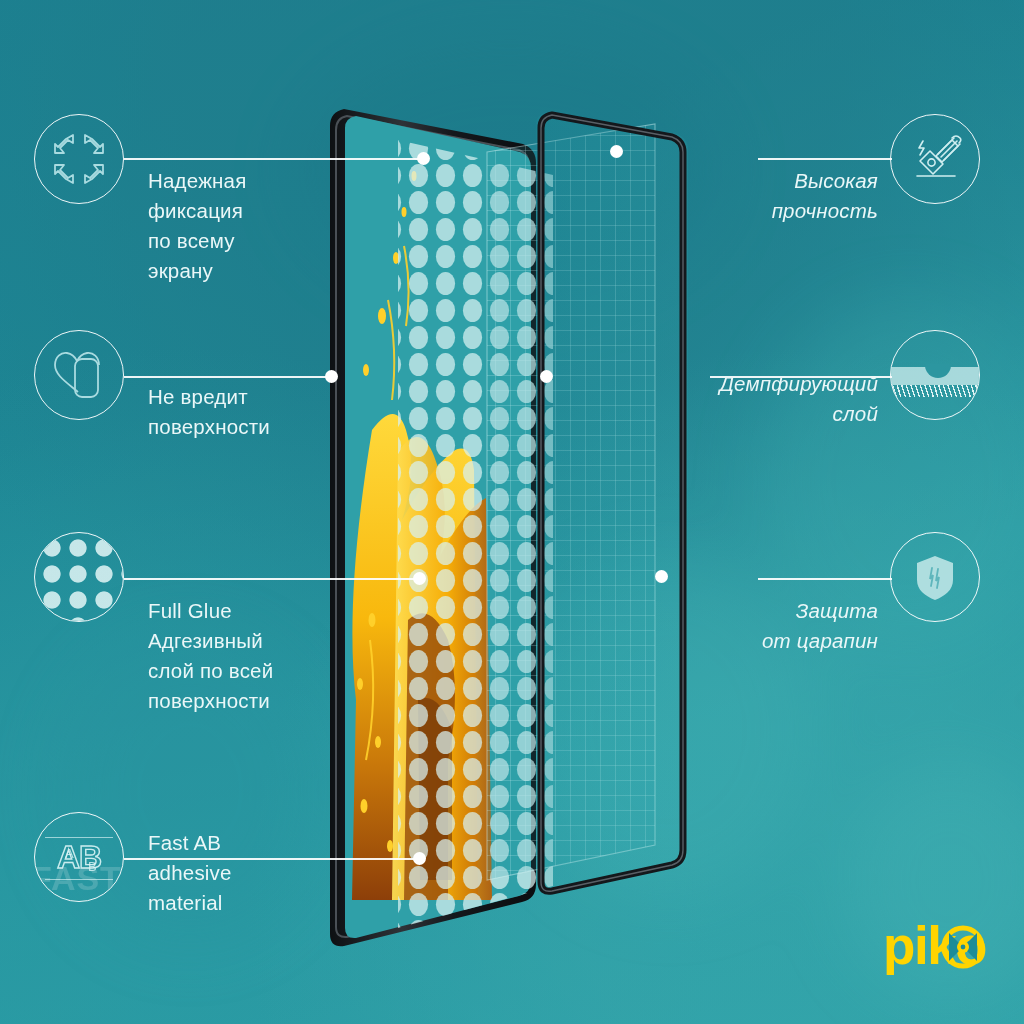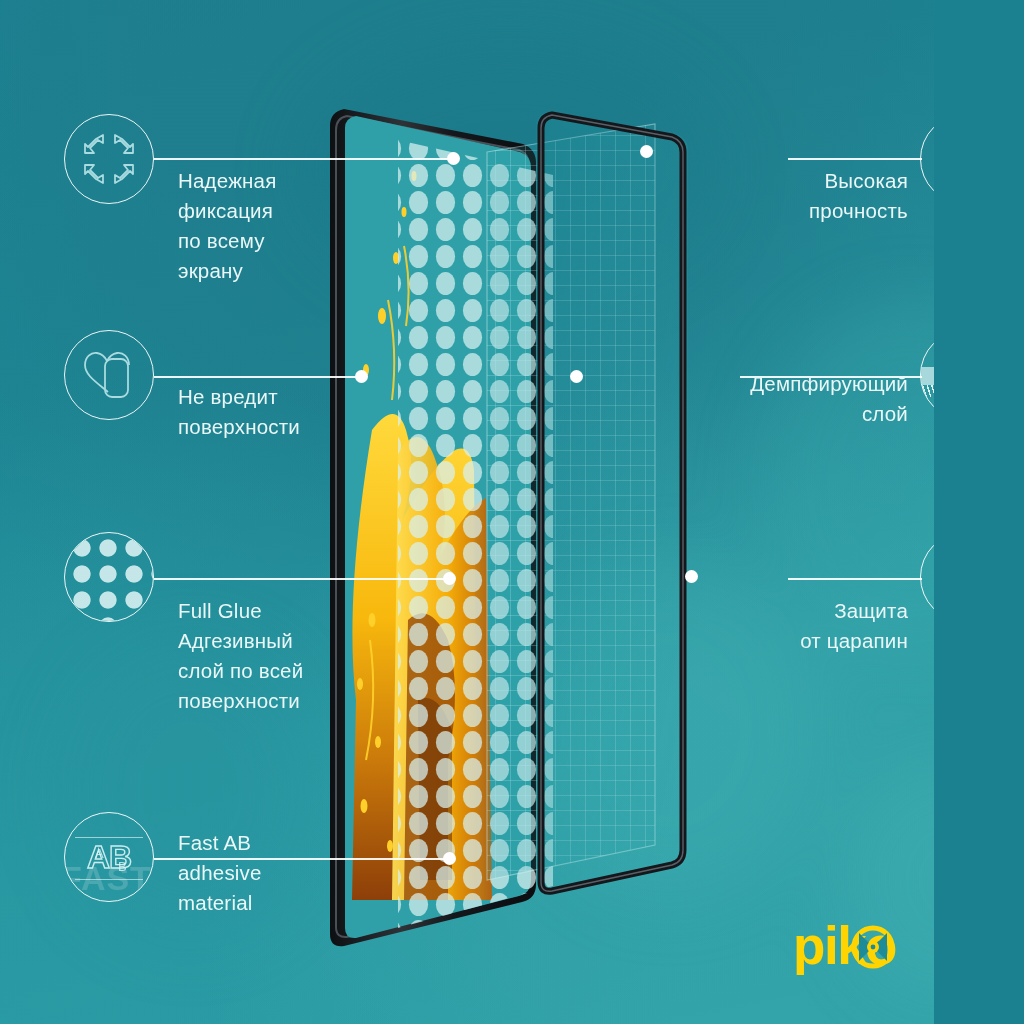--- a/index.html
+++ b/index.html
@@ -1,21 +1,21 @@
 <!DOCTYPE html>
 <html><head>
 <meta charset="utf-8">
 <style>
   html,body{margin:0;padding:0;}
   body{
     width:1024px;height:1024px;overflow:hidden;
     font-family:"Liberation Sans", sans-serif;
     background:#1b8090;
   }
-  #stage{position:relative;width:904px;height:1024px;overflow:hidden;padding-left:30px;}
+  #stage{position:relative;width:1024px;height:1024px;overflow:hidden;}
 
   
   .bg{position:absolute;inset:0;
     background:
       radial-gradient(circle at 78% 88%, rgba(58,165,170,.55) 0 18%, rgba(58,165,170,0) 46%),
       radial-gradient(circle at 18% 86%, rgba(46,150,160,.45) 0 16%, rgba(46,150,160,0) 44%),
       radial-gradient(circle at 50% 8%,  rgba(32,124,139,.65) 0 30%, rgba(32,124,139,0) 62%),
       radial-gradient(circle at 96% 50%, rgba(60,170,175,.35) 0 18%, rgba(60,170,175,0) 48%),
       linear-gradient(168deg,#1b8191 0%,#1d8694 36%,#239aa3 72%,#2aa3aa 100%);
   }
@@ -24,21 +24,21 @@
 
   
   .feature{position:absolute;}
   .circ{position:absolute;width:90px;height:90px;border-radius:50%;
         border:1.6px solid rgba(255,255,255,.92);box-sizing:border-box;
         display:flex;align-items:center;justify-content:center;overflow:hidden;}
   .lead{position:absolute;height:1.6px;background:rgba(255,255,255,.92);}
   .dot{position:absolute;width:13px;height:13px;border-radius:50%;background:#fff;}
   .lbl{position:absolute;color:#eaf7f8;font-size:20.5px;line-height:30px;
        font-weight:300;letter-spacing:.2px;white-space:pre-line;}
-  .lbl.right{text-align:right;}
+  .lbl.right{text-align:right;font-style:italic;}
 
   
   .dotpat{position:absolute;inset:0;
      background-image:radial-gradient(circle,rgba(226,246,246,.85) 8.2px, rgba(226,246,246,0) 9px);
      background-size:26px 26px;background-position:4px 2px;}
 
   
   .abwrap{position:absolute;inset:0;display:flex;align-items:center;justify-content:center;}
   .abfast{position:absolute;left:-4px;top:46px;font-size:34px;letter-spacing:1px;
      font-weight:700;color:rgba(255,255,255,.17);}

